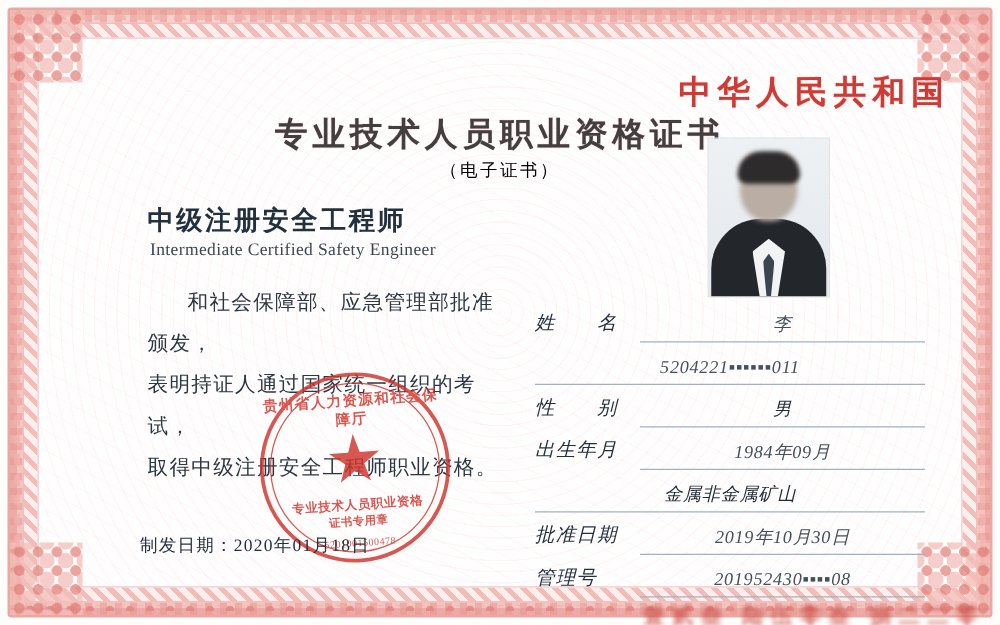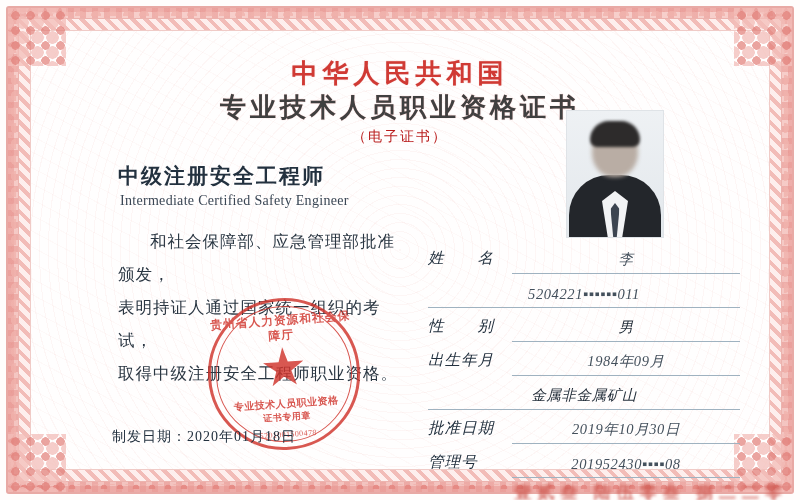--- a/index.html
+++ b/index.html
@@ -90,32 +90,33 @@
     text-align: center;
     padding-top: 18px;
   }
   .title-line1 {
     font-size: 26px;
     letter-spacing: 5px;
     color: #d03a34;
     font-weight: bold;
     line-height: 1.25;
     text-shadow: 0 0 1px rgba(208,58,52,.4);
+    text-align: right;
   }
   .title-line2 {
     font-size: 26px;
     letter-spacing: 4px;
     color: #404040;
     font-weight: bold;
     line-height: 1.3;
     text-shadow: 0 0 1px rgba(208,58,52,.4);
   }
   .title-sub {
     font-size: 14px;
-    color: #b91c1c;
+    color: #000000;
     letter-spacing: 2px;
     margin-top: 4px;
   }
 
   .cert-name {
     margin-top: 16px;
     margin-left: 78px;
     font-size: 21px;
     letter-spacing: 2px;
     color: #23313f;

